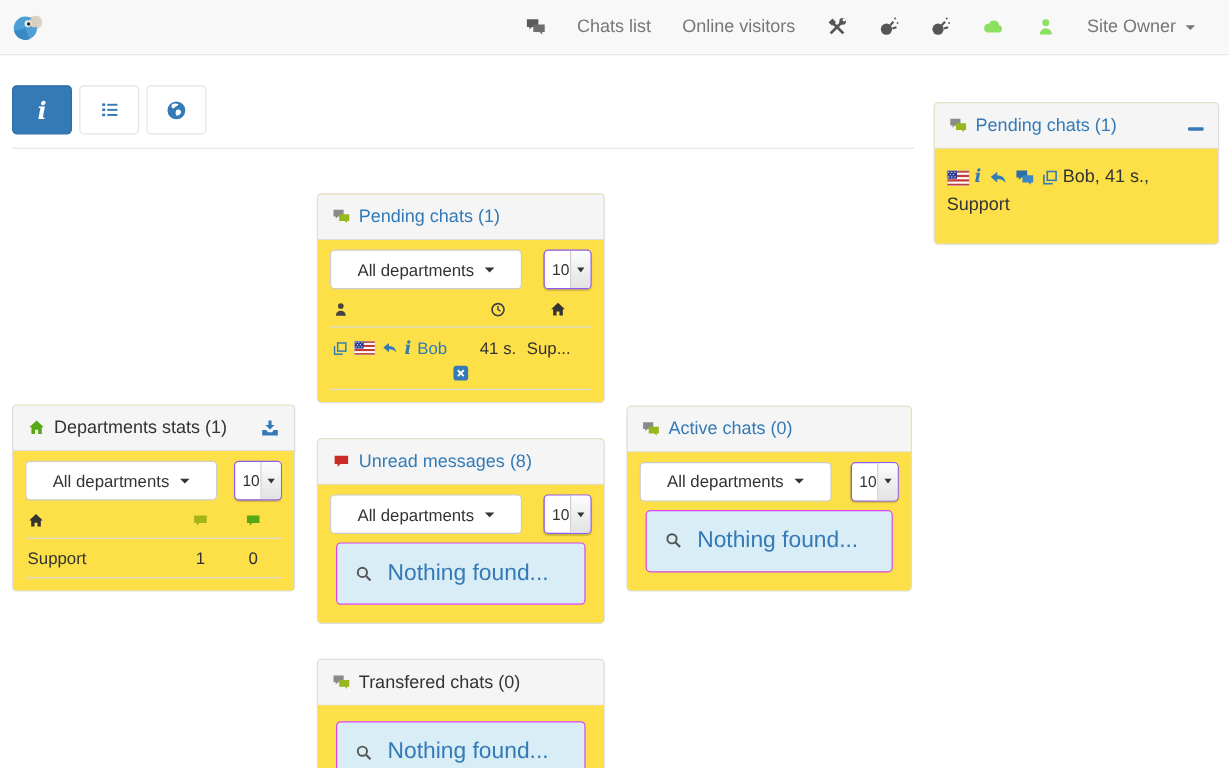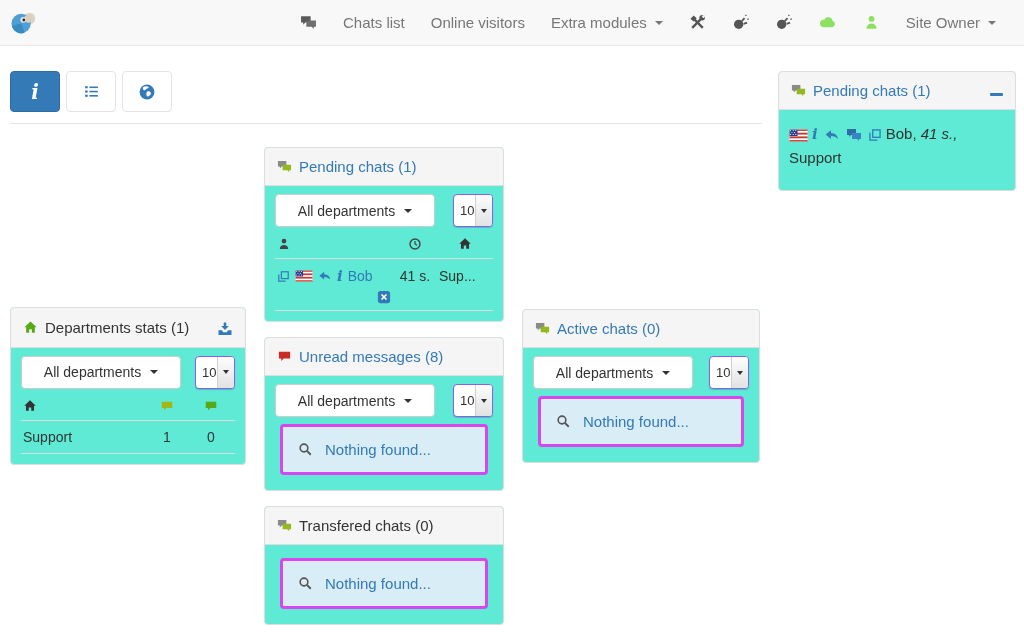--- a/index.html
+++ b/index.html
@@ -47,21 +47,21 @@
   }
   .tbtn .info-glyph { color:#fff; font-size:20px; line-height:1; }
 
   hr.divider { border:0; border-top:1px solid #e5e5e5; margin:11px 0 0; }
 
   .grid { display:flex; gap:18px; margin-top:23px; align-items:center; }
   .gcol { display:flex; flex-direction:column; gap:15px; }
   .w236 { width:236px; } .w240 { width:240px; } .w238 { width:238px; }
 
   
-  .panel { background:#5eead4; border:1px solid #ddd; border-radius:4px; }
+  .panel { background:#fde047; border:1px solid #ddd; border-radius:4px;margin-top:14px; }
   .panel-heading {
     background:#f5f5f5; border-bottom:1px solid #ddd; border-radius:3px 3px 0 0;
     padding:10px 12px; display:flex; align-items:center; gap:7px; font-size:15px;
   }
   .title-link { color:#337ab7; cursor:pointer; }
   .title-plain { color:#333; }
   .heading-right { margin-left:auto; cursor:pointer; }
   .minus-bar { width:13px; height:3px; background:#337ab7; border-radius:1px; display:inline-block; }
   .panel-body { padding:8px 10px 10px; }
 
@@ -96,29 +96,29 @@
   .c-52 { width:52px; display:flex; justify-content:center; }
   .c-52.left-val { justify-content:flex-start; }
   .num { font-size:14px; color:#333; }
   .pend-row-wrap { border-top:1px solid #ddd; border-bottom:1px solid #ddd; padding:8px 2px 6px; }
   .pend-line1 { display:flex; align-items:center; }
   .pend-line2 { display:flex; justify-content:center; margin-top:5px; }
   .vlink { color:#337ab7; cursor:pointer; text-decoration:none; }
 
   
   .alert-info {
-    margin:5px; padding:14px 15px; background:#d9edf7; border:3px solid #d946ef;
+    margin:5px; padding:14px 15px; background:#d9edf7; border:1px solid #d946ef;
     border-radius:4px; display:flex; align-items:center; gap:12px;
-    color:#337ab7; font-size:15px;
+    color:#337ab7; font-size:19px;
   }
 
   
   .side-body { padding:12px 10px 20px; font-size:15px; line-height:1.55; }
   .side-body .ic { margin-right:4px; }
-  .it { font-style:italic; }
+  .it { }
   .row-i { color:#337ab7; font-size:15px; }
 </style>
 </head>
 <body>
 
 <svg width="0" height="0" style="position:absolute">
   <symbol id="i-bubbles" viewBox="0 0 16 16">
     <path fill="var(--b1,#8a8a8a)" d="M1,2 h9 v6 H5 L3,10 V8 H1 z"></path>
     <path fill="var(--b2,#95b81e)" d="M6,6 h9 v6 h-2 v2 l-2,-2 H6 z"></path>
   </symbol>
@@ -230,24 +230,20 @@
           <use href="#i-bubbles"></use>
         </svg>
     </a>
     <a class="nav-link">
         <span>Chats list</span>
       </a>
     <a class="nav-link">
         <span>Online visitors</span>
       </a>
     <a class="nav-link">
-      <span>Extra modules</span>
-      <span class="caret"></span>
-    </a>
-    <a class="nav-link">
       <svg class="ic" width="17" height="17" style="color:#555">
           <use href="#i-tools"></use>
         </svg>
     </a>
     <a class="nav-link">
       <svg class="ic" width="17" height="17" style="color:#555">
           <use href="#i-plug"></use>
         </svg>
     </a>
     <a class="nav-link">

